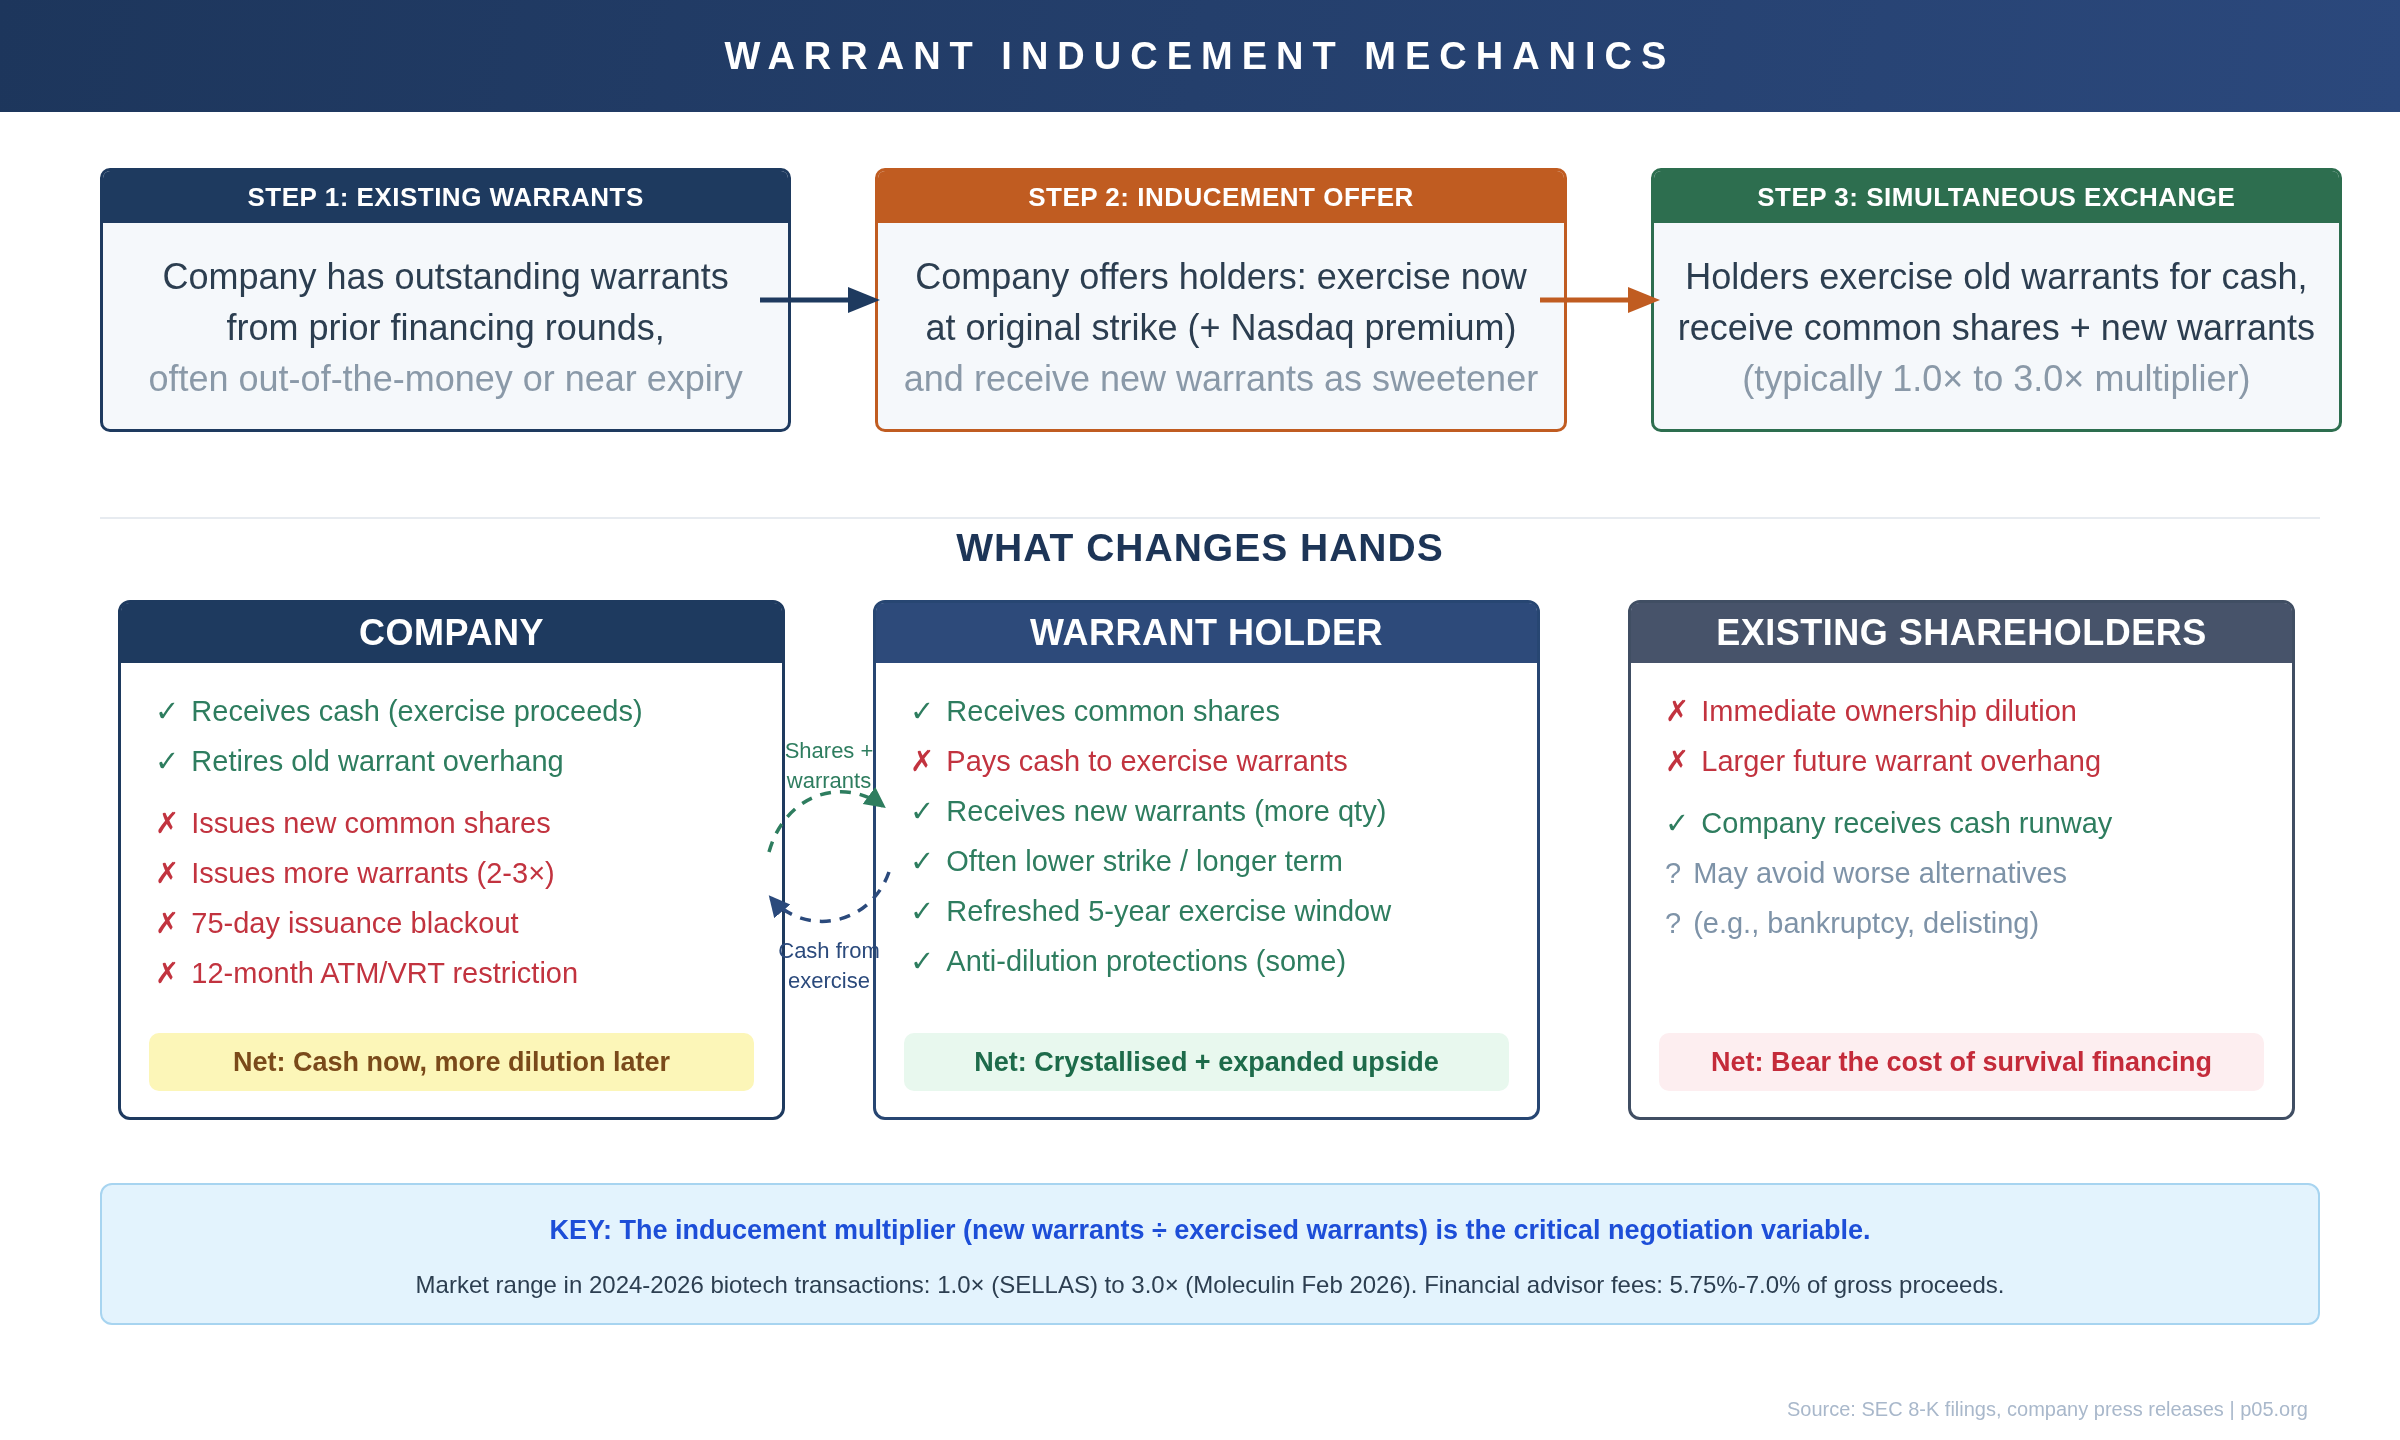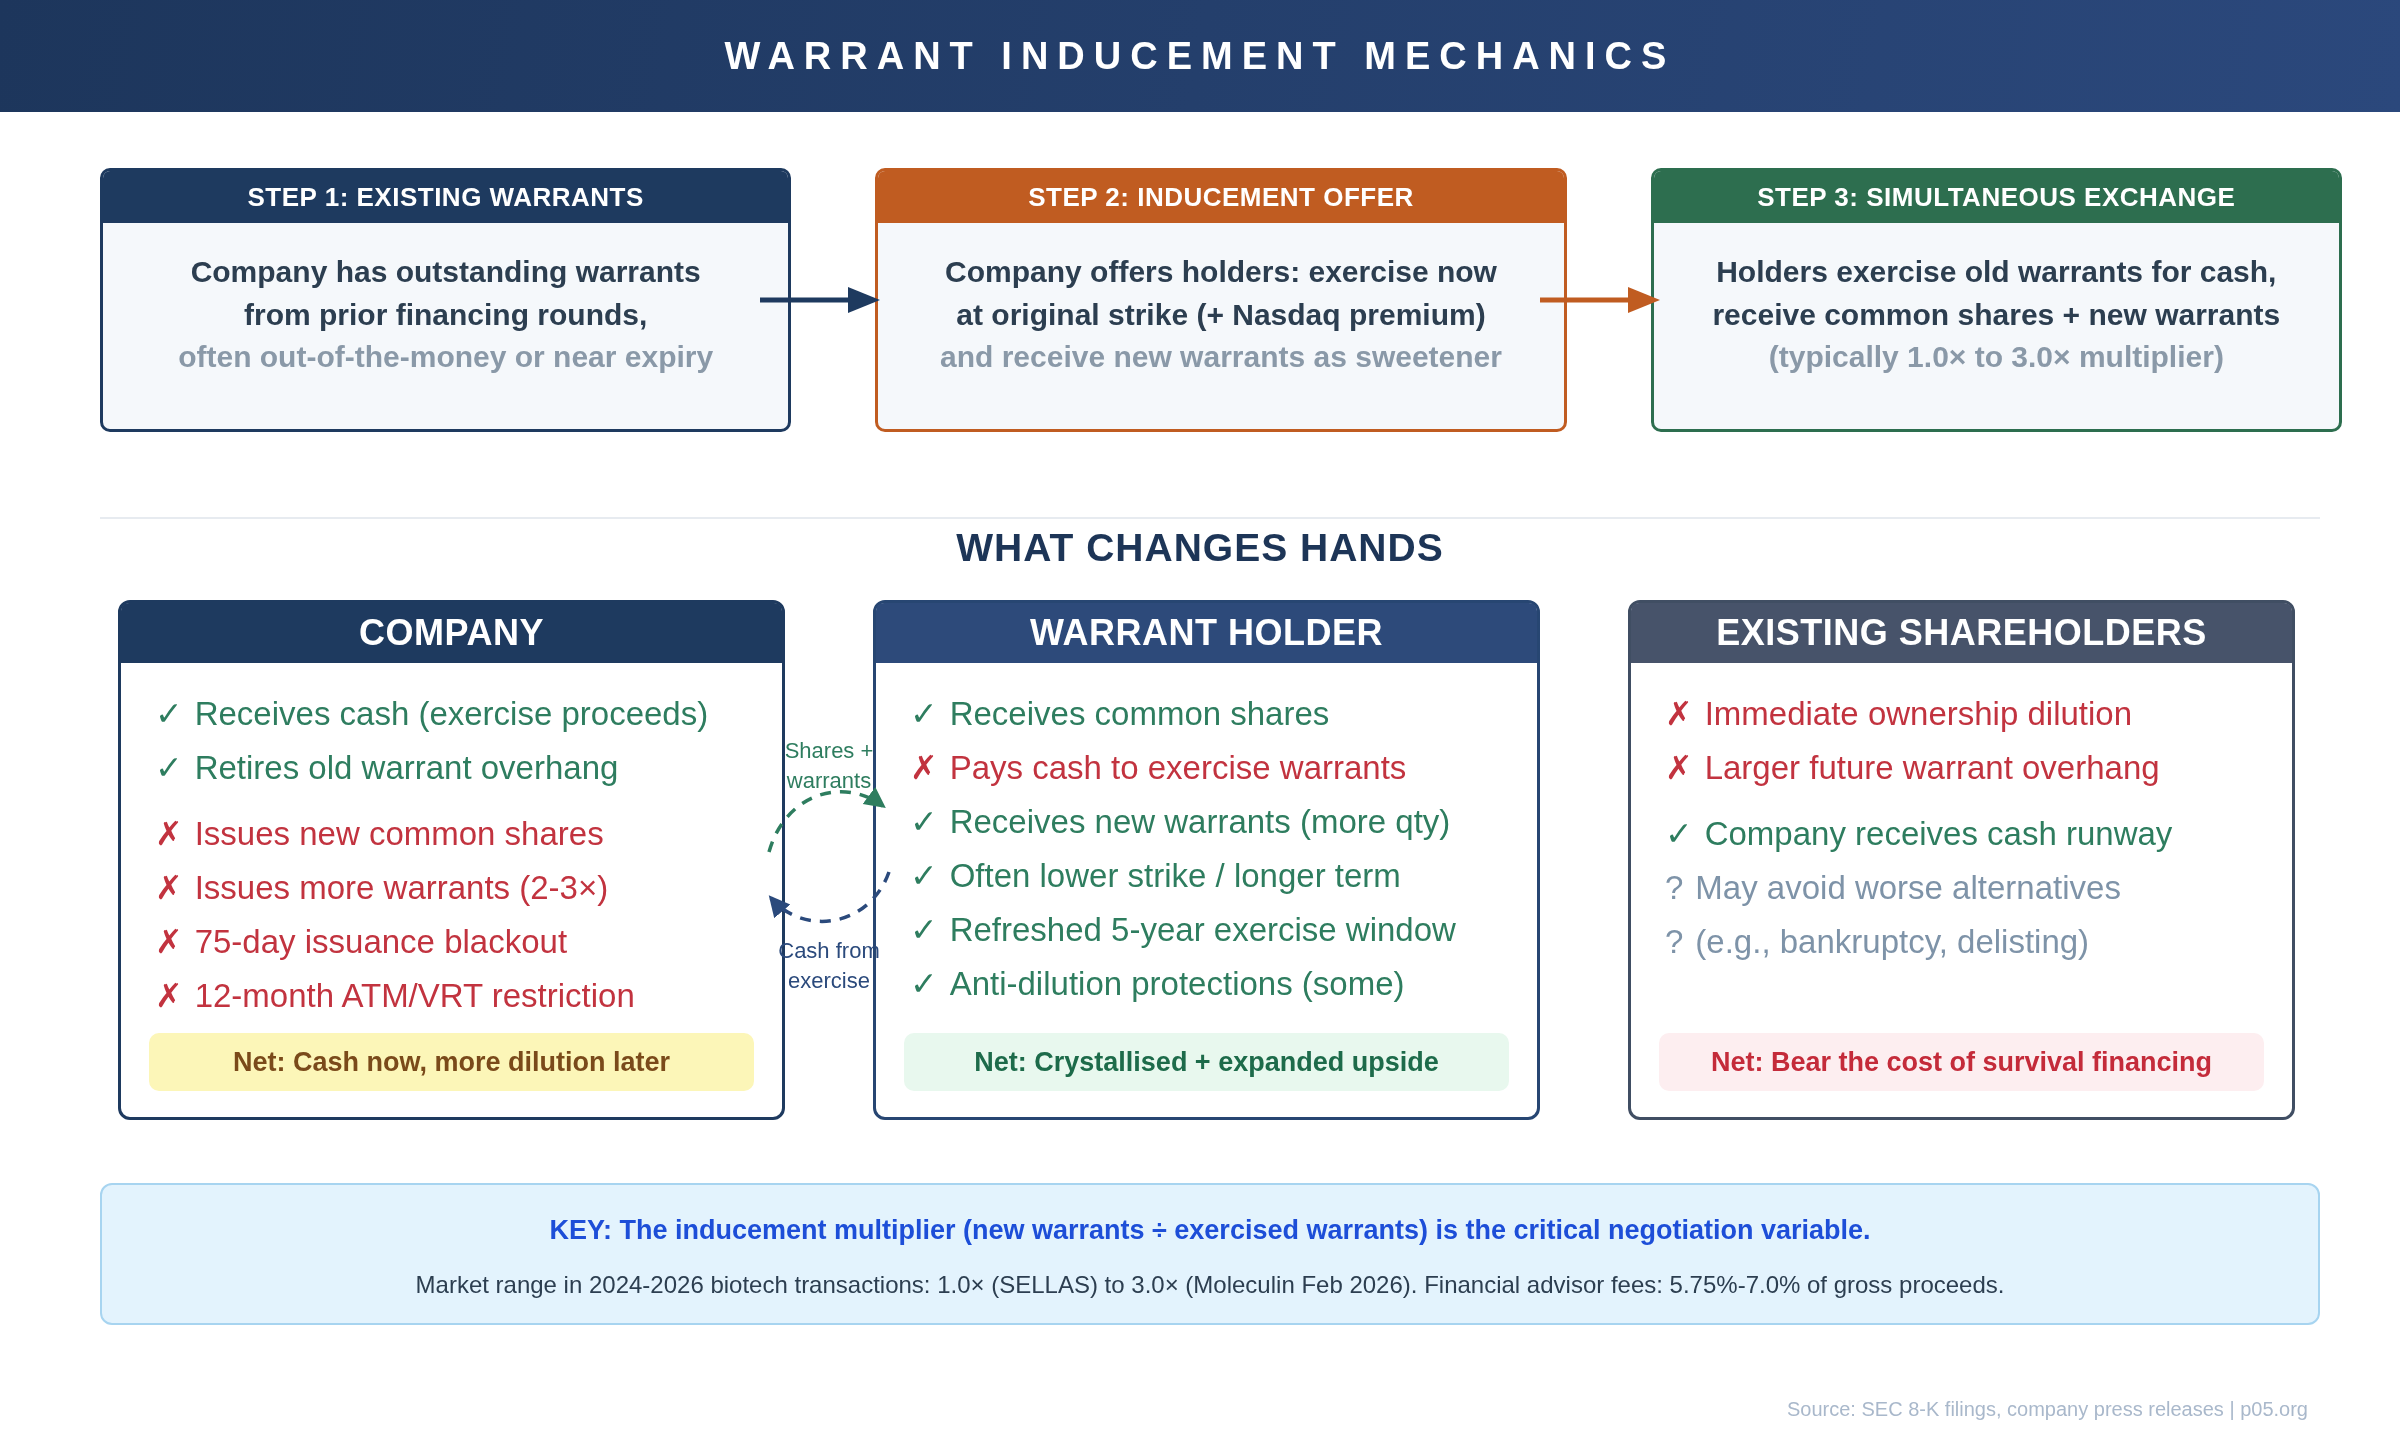--- a/index.html
+++ b/index.html
@@ -28,21 +28,21 @@
     border: 3px solid #000; overflow: hidden; }
   .step-1 { border-color: #1e3a5f; }
   .step-2 { border-color: #c05c21; }
   .step-3 { border-color: #2d6e4f; }
   .step-header { height: 52px; line-height: 52px; text-align: center;
     color: #ffffff; font-size: 26px; font-weight: bold; letter-spacing: 0.5px; }
   .step-1 .step-header { background: #1e3a5f; }
   .step-2 .step-header { background: #c05c21; }
   .step-3 .step-header { background: #2d6e4f; }
   .step-body { padding-top: 28px; text-align: center;
-    font-size: 30px; line-height: 1.42; color: #2c3e50; font-weight: bold; }
+    font-size: 36px; line-height: 1.42; color: #2c3e50; }
   .step-muted { color: #8a99a8; }
 
   .flow-arrow { position: absolute; top: 283px; width: 120px; height: 34px; }
   .flow-arrow-1 { left: 760px; }
   .flow-arrow-2 { left: 1540px; }
 
   
   .divider { position: absolute; left: 100px; top: 517px; width: 2220px;
     height: 2px; background: #e7ebf0; }
   .section-title { position: absolute; left: 0; top: 526px; width: 2400px;
@@ -57,21 +57,21 @@
   .card-1 { border-color: #1e3a5f; }
   .card-2 { border-color: #274672; }
   .card-3 { border-color: #404e63; }
   .card-header { height: 60px; line-height: 60px; text-align: center;
     color: #ffffff; font-size: 36px; font-weight: bold; letter-spacing: 0.5px;
     border-radius: 8px 8px 0 0; }
   .card-1 .card-header { background: #1e3a5f; }
   .card-2 .card-header { background: #2d4a7a; }
   .card-3 .card-header { background: #47536a; }
   .card-items { list-style: none; margin: 34px 0 0 0; padding: 0 34px; }
-  .item { font-size: 33px; line-height: 1.0; margin-bottom: 21px;
+  .item { font-size: 29px; line-height: 1.0; margin-bottom: 21px;
     white-space: nowrap; }
   .item .mark { display: inline-block; margin-right: 12px; }
   .group-gap { margin-top: 33px; }
   .tone-positive { color: #2e7d5f; }
   .tone-negative { color: #c2333f; }
   .tone-neutral  { color: #7e93a8; }
   .net { position: absolute; left: 28px; right: 28px; bottom: 26px;
     height: 58px; line-height: 58px; border-radius: 10px; text-align: center;
     font-size: 27px; font-weight: bold; }
   .net-caution  { background: #fcf6b8; color: #7a4a1a; }

